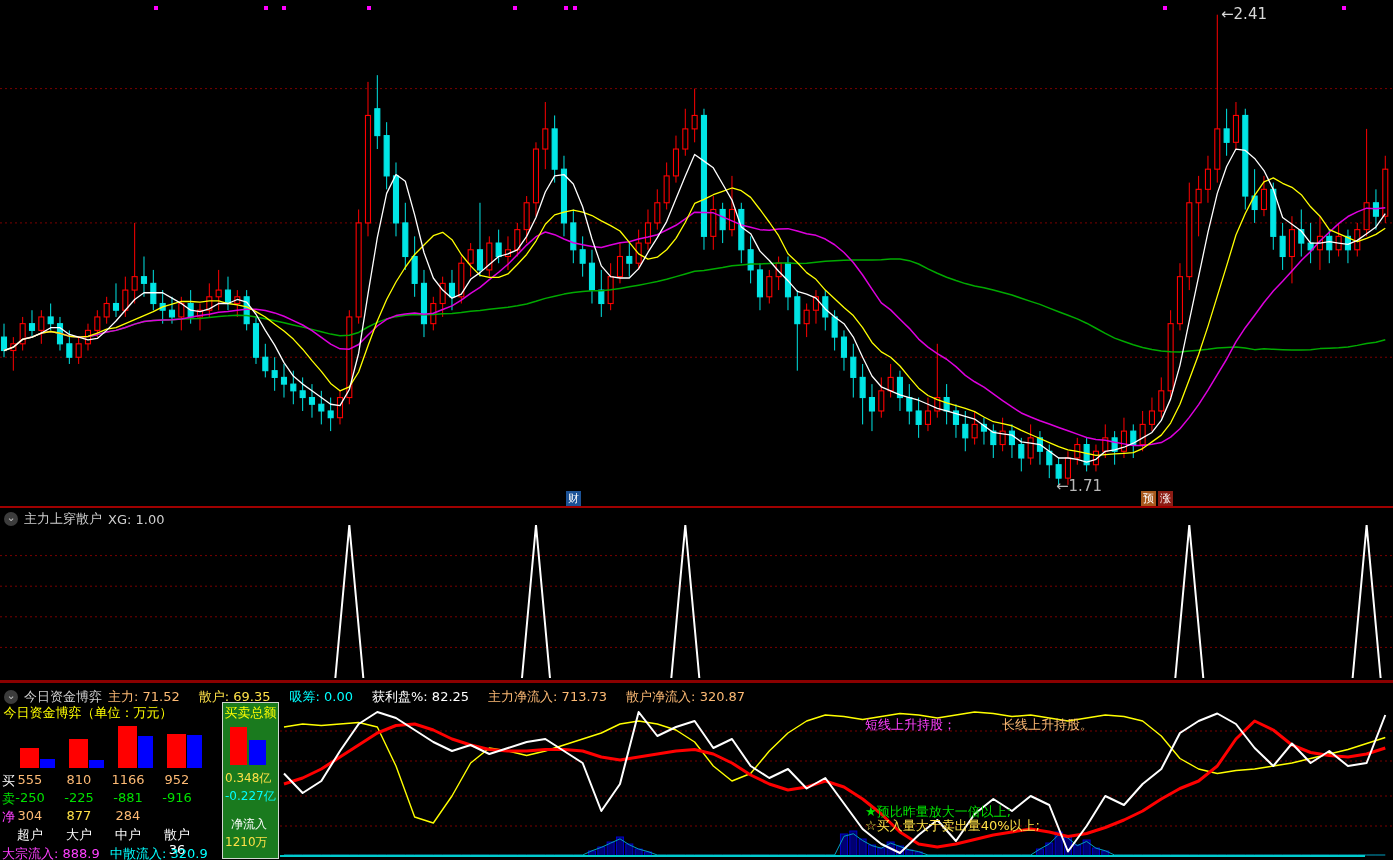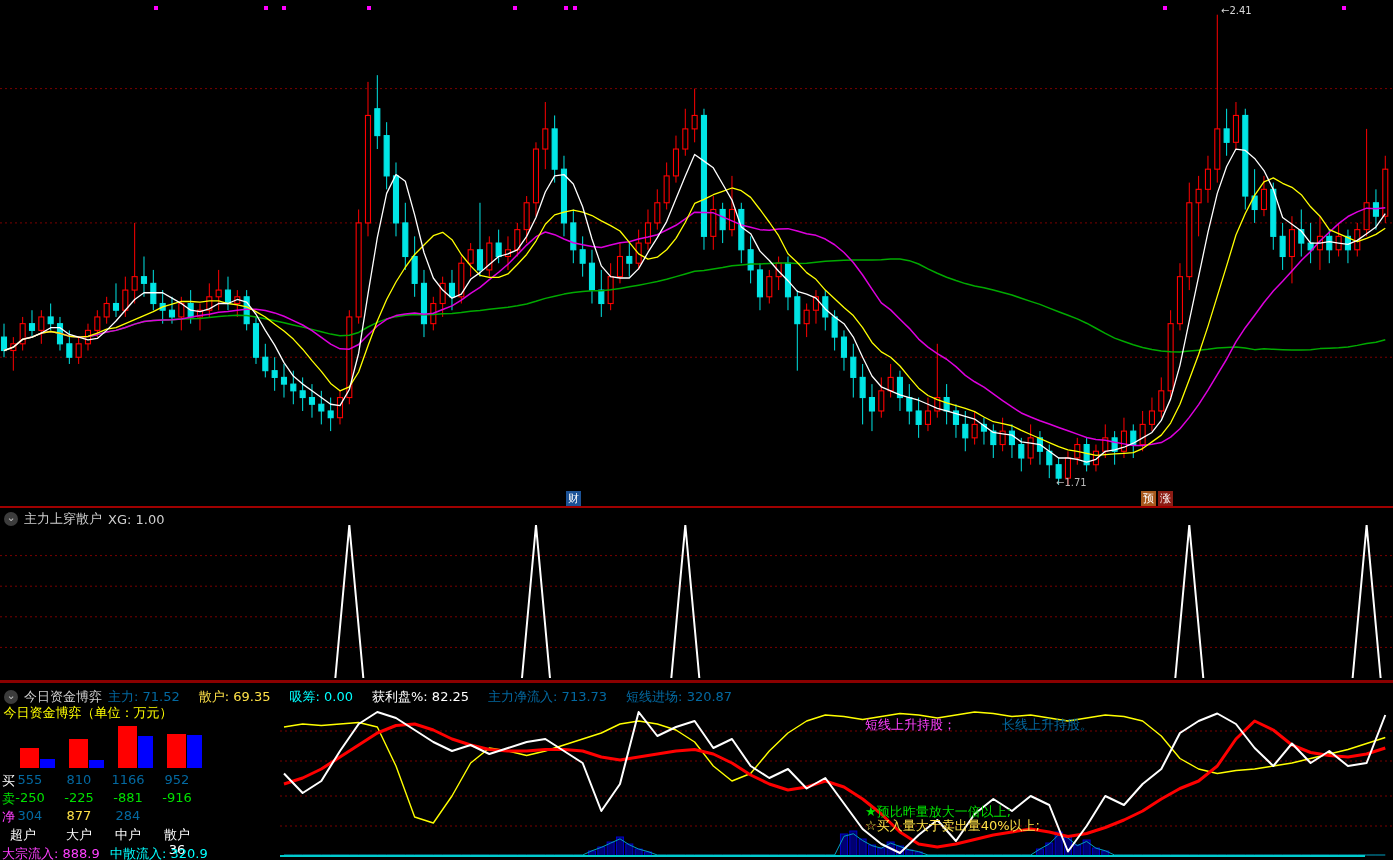--- a/index.html
+++ b/index.html
@@ -5,28 +5,28 @@
   html,body{margin:0;padding:0;background:#000;}
   body{width:1393px;height:860px;overflow:hidden;position:relative;
        font-family:"DejaVu Sans",sans-serif;-webkit-font-smoothing:none;}
   .screen{position:absolute;left:0;top:0;width:1393px;height:860px;background:#000;}
   .panel{position:absolute;left:0;width:1393px;}
   .panel-kline{top:0;height:506px;}
   .panel-signal{top:508px;height:178px;}
   .panel-fund{top:686px;height:174px;}
   .hsep{position:absolute;left:0;width:1393px;height:2px;background:#a00000;}
   svg{position:absolute;left:0;top:0;display:block;}
-  .ann{position:absolute;color:#d8d8d8;font-size:10px;white-space:nowrap;}
+  .ann{position:absolute;color:#d8d8d8;font-size:15px;white-space:nowrap;}
   .ann-low{color:#b8b8b8;}
   .tag{position:absolute;color:#fff;font-size:11px;line-height:15px;padding:0 2px;white-space:nowrap;}
   .phdr{position:absolute;left:4px;top:2px;display:flex;align-items:center;gap:6px;
         font-size:13px;color:#cfcfcf;white-space:nowrap;z-index:5;}
   .chev{width:14px;height:14px;border-radius:50%;background:#3c3c3c;color:#bdbdbd;
         font-size:11px;line-height:12px;text-align:center;flex:0 0 14px;}
-  .c-red{color:#0369a1;} .c-yellow{color:#fde047;} .c-cyan{color:#00ffff;}
+  .c-red{color:#fdba74;} .c-yellow{color:#fde047;} .c-cyan{color:#00ffff;}
   .c-white{color:#ffffff;} .c-green{color:#00e000;} .c-magenta{color:#ff40ff;}
   .c-gray{color:#cfcfcf;}
   .stat{margin-right:13px;}
   
   .fund-box{position:absolute;left:0;top:16px;width:222px;height:158px;background:#000;font-size:13px;}
   .fund-title{position:absolute;left:0;top:2px;width:176px;text-align:center;color:#ffff00;font-size:13px;}
   .fbar{position:absolute;}
   .frow{position:absolute;left:0;width:222px;height:17px;}
   .frow .rl{position:absolute;left:2px;}
   .frow .rv{position:absolute;width:44px;text-align:center;}
@@ -428,21 +428,21 @@
       </svg>
 
     <div class="phdr">
       <span class="chev">⌄</span>
       <span class="c-gray">今日资金博弈</span>
       <span class="stat c-red"><span>主力:</span> <span>71.52</span></span>
       <span class="stat c-yellow"><span>散户:</span> <span>69.35</span></span>
       <span class="stat c-cyan"><span>吸筹:</span> <span>0.00</span></span>
       <span class="stat c-white"><span>获利盘%:</span> <span>82.25</span></span>
       <span class="stat c-red"><span>主力净流入:</span> <span>713.73</span></span>
-      <span class="stat c-red"><span>短线进场:</span> <span>320.87</span></span>
+      <span class="stat c-red"><span>散户净流入:</span> <span>320.87</span></span>
     </div>
 
     <div class="fund-box">
       <div class="fund-title">今日资金博弈（单位：万元）</div>
       <div id="fund-bars">
           <div class="fbar" style="left: 20px; top: 46px; width: 19px; height: 20px; background: rgb(255, 0, 0);"></div>
           <div class="fbar" style="left: 40px; top: 57px; width: 15px; height: 9px; background: rgb(0, 0, 255);"></div>
           <div class="fbar" style="left: 69px; top: 37px; width: 19px; height: 29px; background: rgb(255, 0, 0);"></div>
           <div class="fbar" style="left: 89px; top: 58px; width: 15px; height: 8px; background: rgb(0, 0, 255);"></div>
           <div class="fbar" style="left: 118px; top: 24px; width: 19px; height: 42px; background: rgb(255, 0, 0);"></div>
@@ -465,31 +465,42 @@
         <span class="rv c-green" style="left:155px;">-916</span>
       </div>
       <div class="frow" style="top:106px;">
         <span class="rl c-magenta">净</span>
         <span class="rv c-red" style="left:8px;">304</span>
         <span class="rv c-yellow" style="left:57px;">877</span>
         <span class="rv c-red" style="left:106px;">284</span>
         <span class="rv c-white" style="left:155px;margin-top:34px;">36</span>
       </div>
       <div class="frow c-white" style="top:124px;">
-        <span class="rv" style="left:1px;">超户</span>
+        <span class="rv" style="left:8px;">超户</span>
         <span class="rv" style="left:57px;">大户</span>
         <span class="rv" style="left:106px;">中户</span>
         <span class="rv" style="left:155px;">散户</span>
       </div>
       <div class="ffoot">
         <span class="c-magenta" style="position:absolute;left:2px;"><span>大宗流入:</span> <span>888.9</span></span>
         <span class="c-cyan" style="position:absolute;left:110px;"><span>中散流入:</span> <span>320.9</span></span>
       </div>
     </div>
 
+    <div class="total-box">
+      <div class="tb-title">买卖总额</div>
+      <div id="total-bars">
+          <div class="fbar" style="left: 7px; top: 24px; width: 17px; height: 38px; background: rgb(255, 0, 0);"></div>
+          <div class="fbar" style="left: 26px; top: 37px; width: 17px; height: 25px; background: rgb(0, 0, 255);"></div>
+        </div>
+      <div class="tb-line c-yellow" style="top:67px;">0.348亿</div>
+      <div class="tb-line c-cyan" style="top:85px;">-0.227亿</div>
+      <div class="tb-line c-white" style="top:113px;left:8px;">净流入</div>
+      <div class="tb-line c-yellow" style="top:131px;">1210万</div>
+    </div>
 
     <div class="advice" style="left:865px;top:30px;">
       <span class="c-magenta">短线上升持股；</span><span class="c-red" style="margin-left:46px;">长线上升持股。</span>
     </div>
     <div class="advice c-green" style="left:865px;top:117px;">★预比昨量放大一倍以上;</div>
     <div class="advice c-yellow" style="left:865px;top:131px;">☆买入量大于卖出量40%以上;</div>
   </div>
 
 </div>
 

